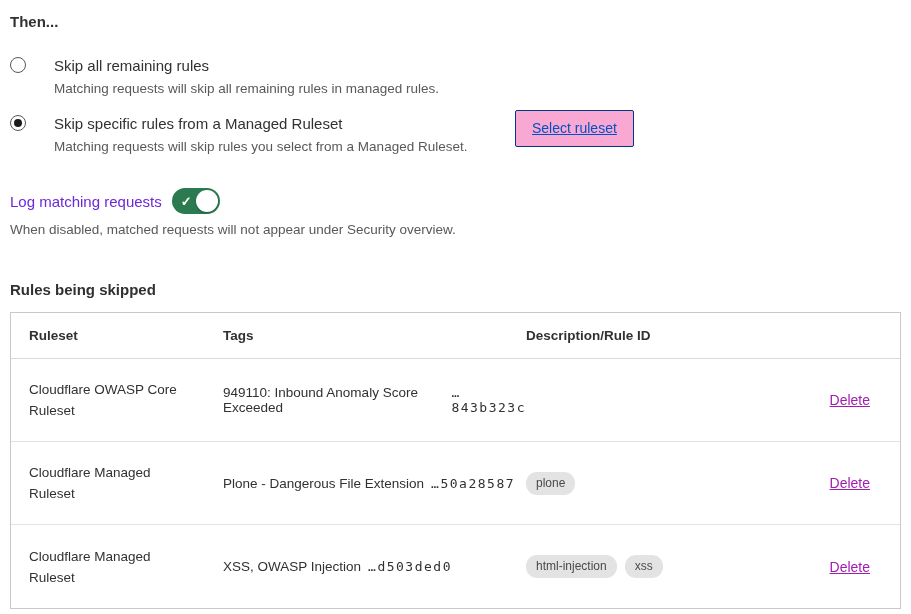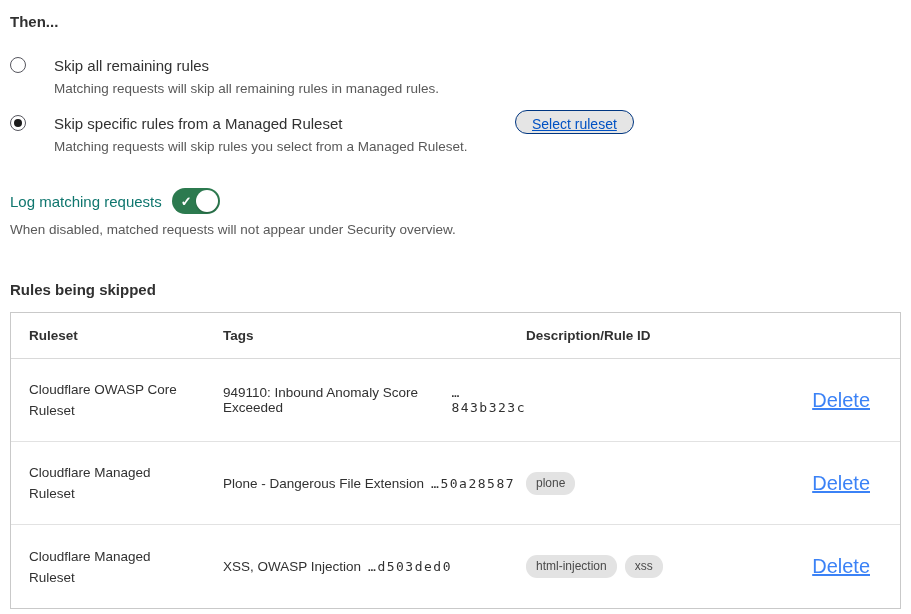--- a/index.html
+++ b/index.html
@@ -23,30 +23,30 @@
     width: 8px; height: 8px; border-radius: 50%;
     background: #1b1b1b; transform: translate(-50%, -50%);
   }
   .option-text { margin-left: 28px; }
   .option-text.fixed { width: 461px; }
   .option-label { font-size: 15px; line-height: 21px; color: #313131; cursor: pointer; }
   .option-desc, .muted-desc { font-size: 13.5px; line-height: 18px; color: #595959; margin-top: 4px; }
 
   .btn-secondary {
     font-family: "Liberation Sans", sans-serif;
-    background: #e5e5e5; border: 1px solid #003681; border-radius: 13px;
+    background: #f9a8d4; border: 1px solid #003681; border-radius: 2px;
     color: #0051c3; font-size: 14px; padding: 5px 16px 6px;
     text-decoration: underline; cursor: pointer; align-self: flex-start;
-    margin-top: -3px; height: 24px;
+    margin-top: -3px; height: 37px;
   }
 
   
   .log-section { margin-top: 32px; }
   .log-row { display: flex; align-items: center; }
-  .log-label { font-size: 15px; line-height: 21px; color: #0f766e; }
+  .log-label { font-size: 15px; line-height: 21px; color: #6d28d9; }
   .toggle {
     margin-left: 10px; width: 48px; height: 26px; border-radius: 13px;
     background: #2c7a4f; position: relative; display: inline-block; cursor: pointer;
   }
   .toggle .check-glyph {
     position: absolute; left: 9px; top: 50%; transform: translateY(-50%);
     color: #ffffff; font-size: 13px; font-weight: 700; line-height: 1;
   }
   .toggle .knob {
     position: absolute; right: 2px; top: 2px; width: 22px; height: 22px;
@@ -70,21 +70,21 @@
   .cell-ruleset { font-size: 13.5px; line-height: 21px; color: #313131; max-width: 170px; }
   .cell-desc { display: flex; flex-direction: row; gap: 7px; }
   .rule-desc { font-size: 13.5px; color: #313131; }
   .rule-id { font-family: "DejaVu Sans Mono", "Liberation Mono", monospace; font-size: 13px; letter-spacing: 1.5px; color: #313131; }
   .cell-tags { display: flex; gap: 8px; }
   .tag-pill {
     background: #e3e3e3; color: #4a4a4a; font-size: 12px; line-height: 1;
     padding: 5px 10px 6px; border-radius: 11px; white-space: nowrap;
   }
   .cell-action { text-align: right; }
-  .delete-link { color: #3b82f6; font-size: 20px; text-decoration: underline; cursor: pointer; }
+  .delete-link { color: #a21caf; font-size: 14px; text-decoration: underline; cursor: pointer; }
 </style>
 </head>
 <body>
 
 <div class="page">
 
   <section>
     <h2 class="section-heading">Then...</h2>
 
     <div class="option option-1">

